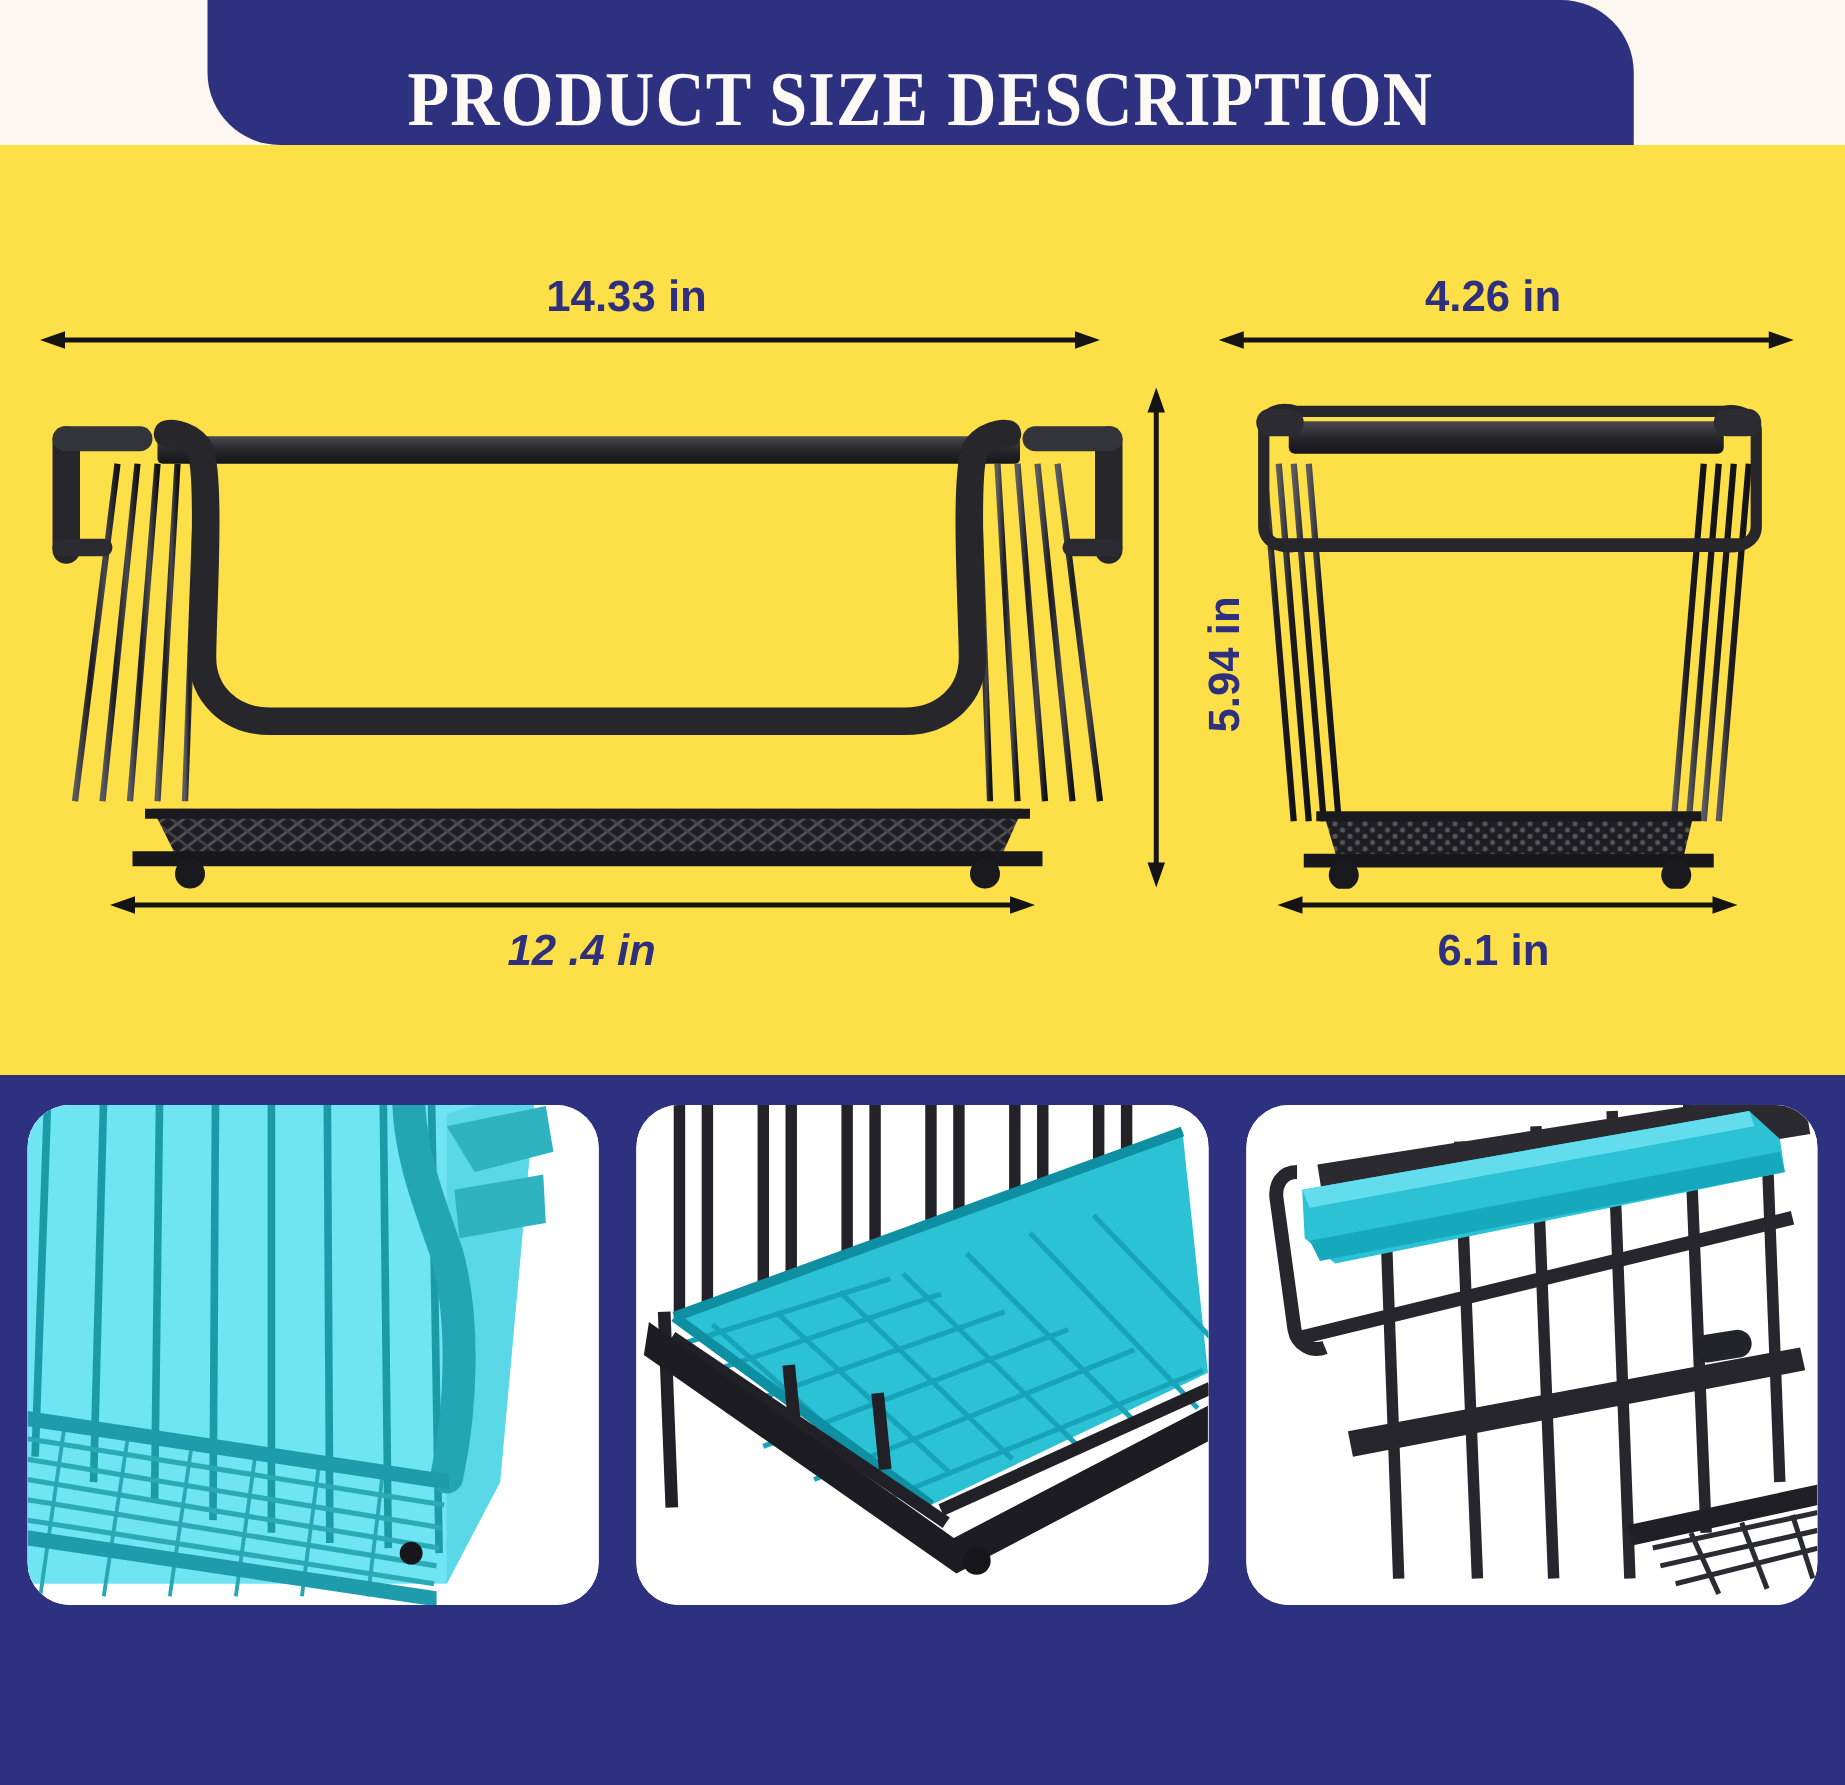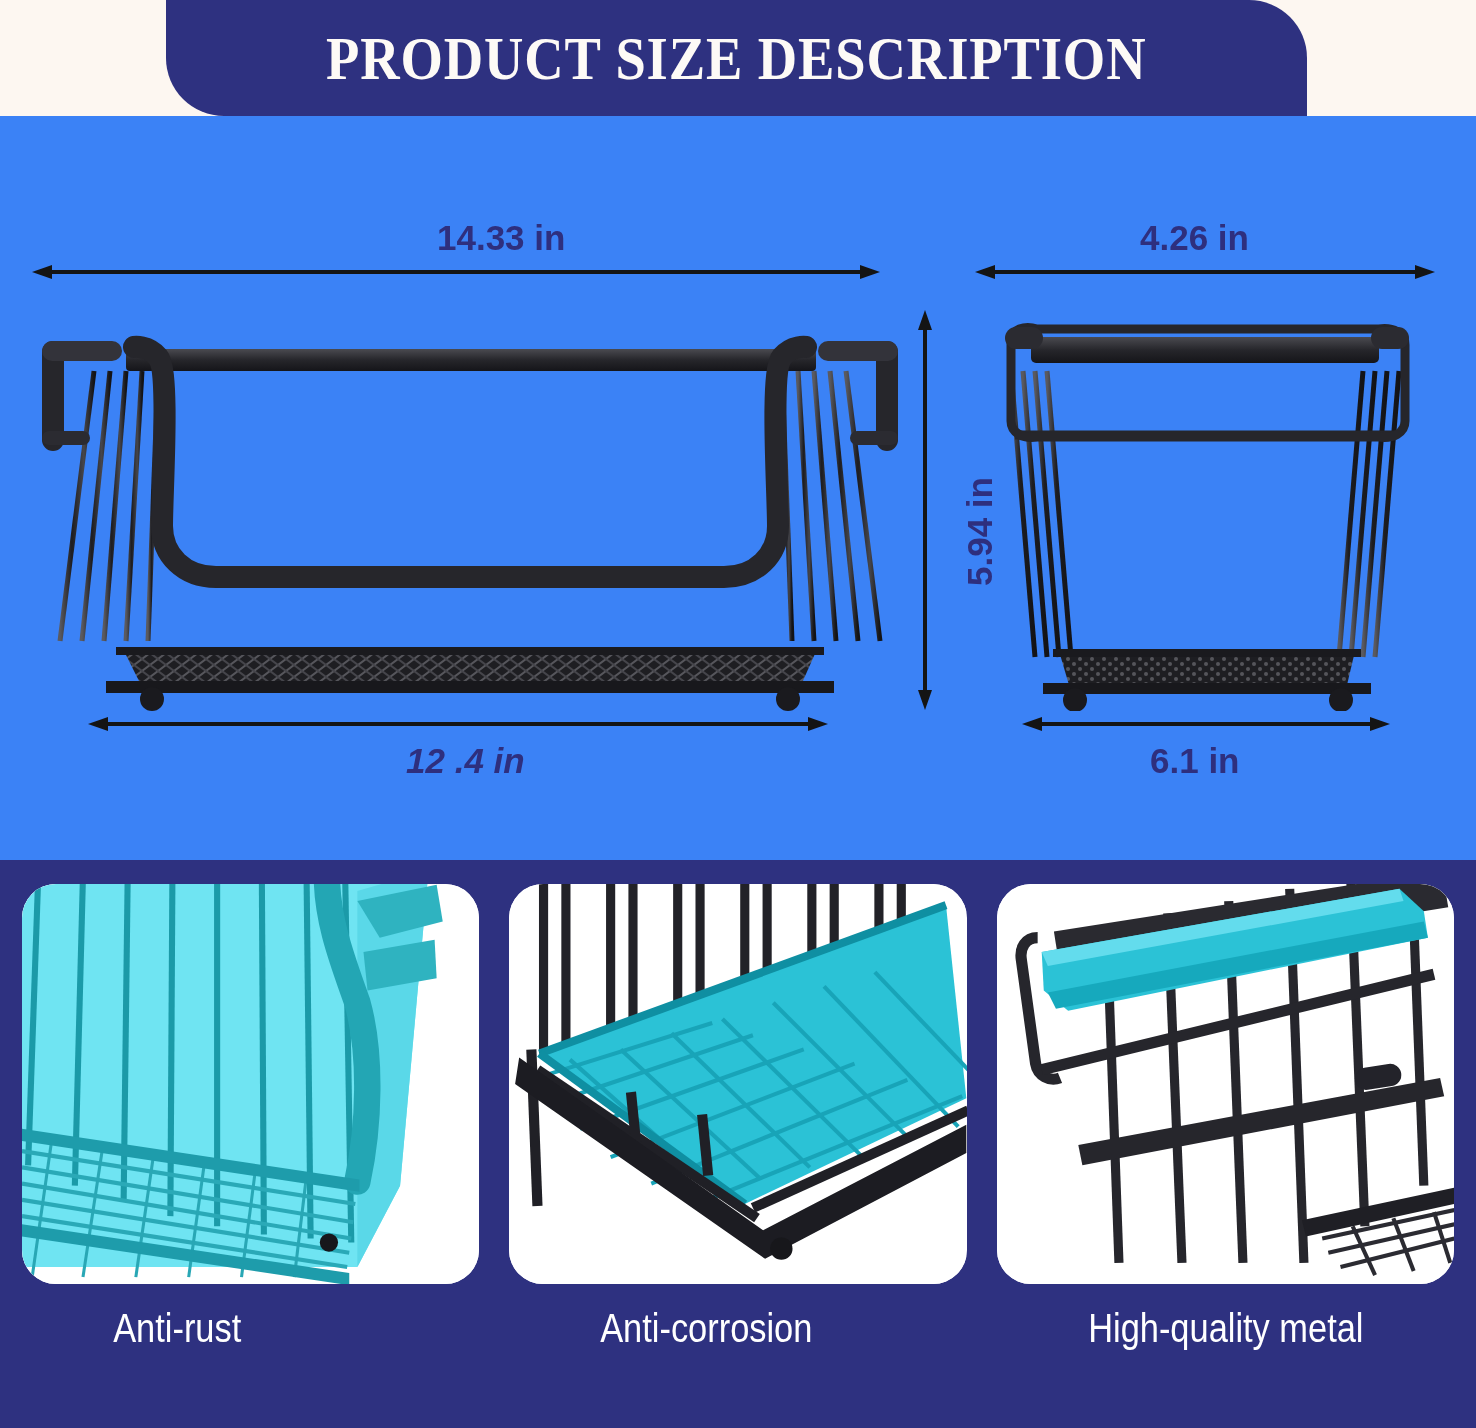--- a/index.html
+++ b/index.html
@@ -9,37 +9,37 @@
     font-family:"Liberation Sans", sans-serif;
     overflow:hidden;
     position:relative;
   }
 
   
   #header-banner{
     position:absolute;left:166px;top:0;width:1141px;height:116px;
     background:#2e3180;
     border-radius:0 0 0 58px;
-    display:flex;align-items:center;justify-content:center;
+    display:flex;align-items:flex-end;justify-content:center;
   }
   #header-banner.tr{border-top-right-radius:58px;}
   #banner-title{
     color:#fdfaf6;
     font-family:"Liberation Serif", serif;
     font-weight:700;
     font-size:62px;
     letter-spacing:1px;
     transform:scaleX(0.88);
     white-space:nowrap;
   }
 
   
   #dimension-section{
     position:absolute;left:0;top:116px;width:1476px;height:744px;
-    background:#3b82f6;
+    background:#fde047;
   }
 
   .dim-label{
     position:absolute;
     color:#2e2f7e;
     font-size:35px;
     font-weight:600;
     white-space:nowrap;
   }
   .dim-label.vert{
@@ -425,18 +425,13 @@
           <path d="M338 380 L450 352"></path>
           <path d="M350 340 L372 388"></path>
           <path d="M390 332 L410 384"></path>
           <path d="M430 326 L446 376"></path>
         </g>
         <path d="M300 334 L450 302 L450 318 L304 350 Z" fill="#1f1f25"></path>
       </svg>
     </div>
   </div>
 
-  <div id="feature-captions">
-    <div class="feature-caption">Anti-rust</div>
-    <div class="feature-caption">Anti-corrosion</div>
-    <div class="feature-caption">High-quality metal</div>
-  </div>
 </div>
 
 </body></html>

